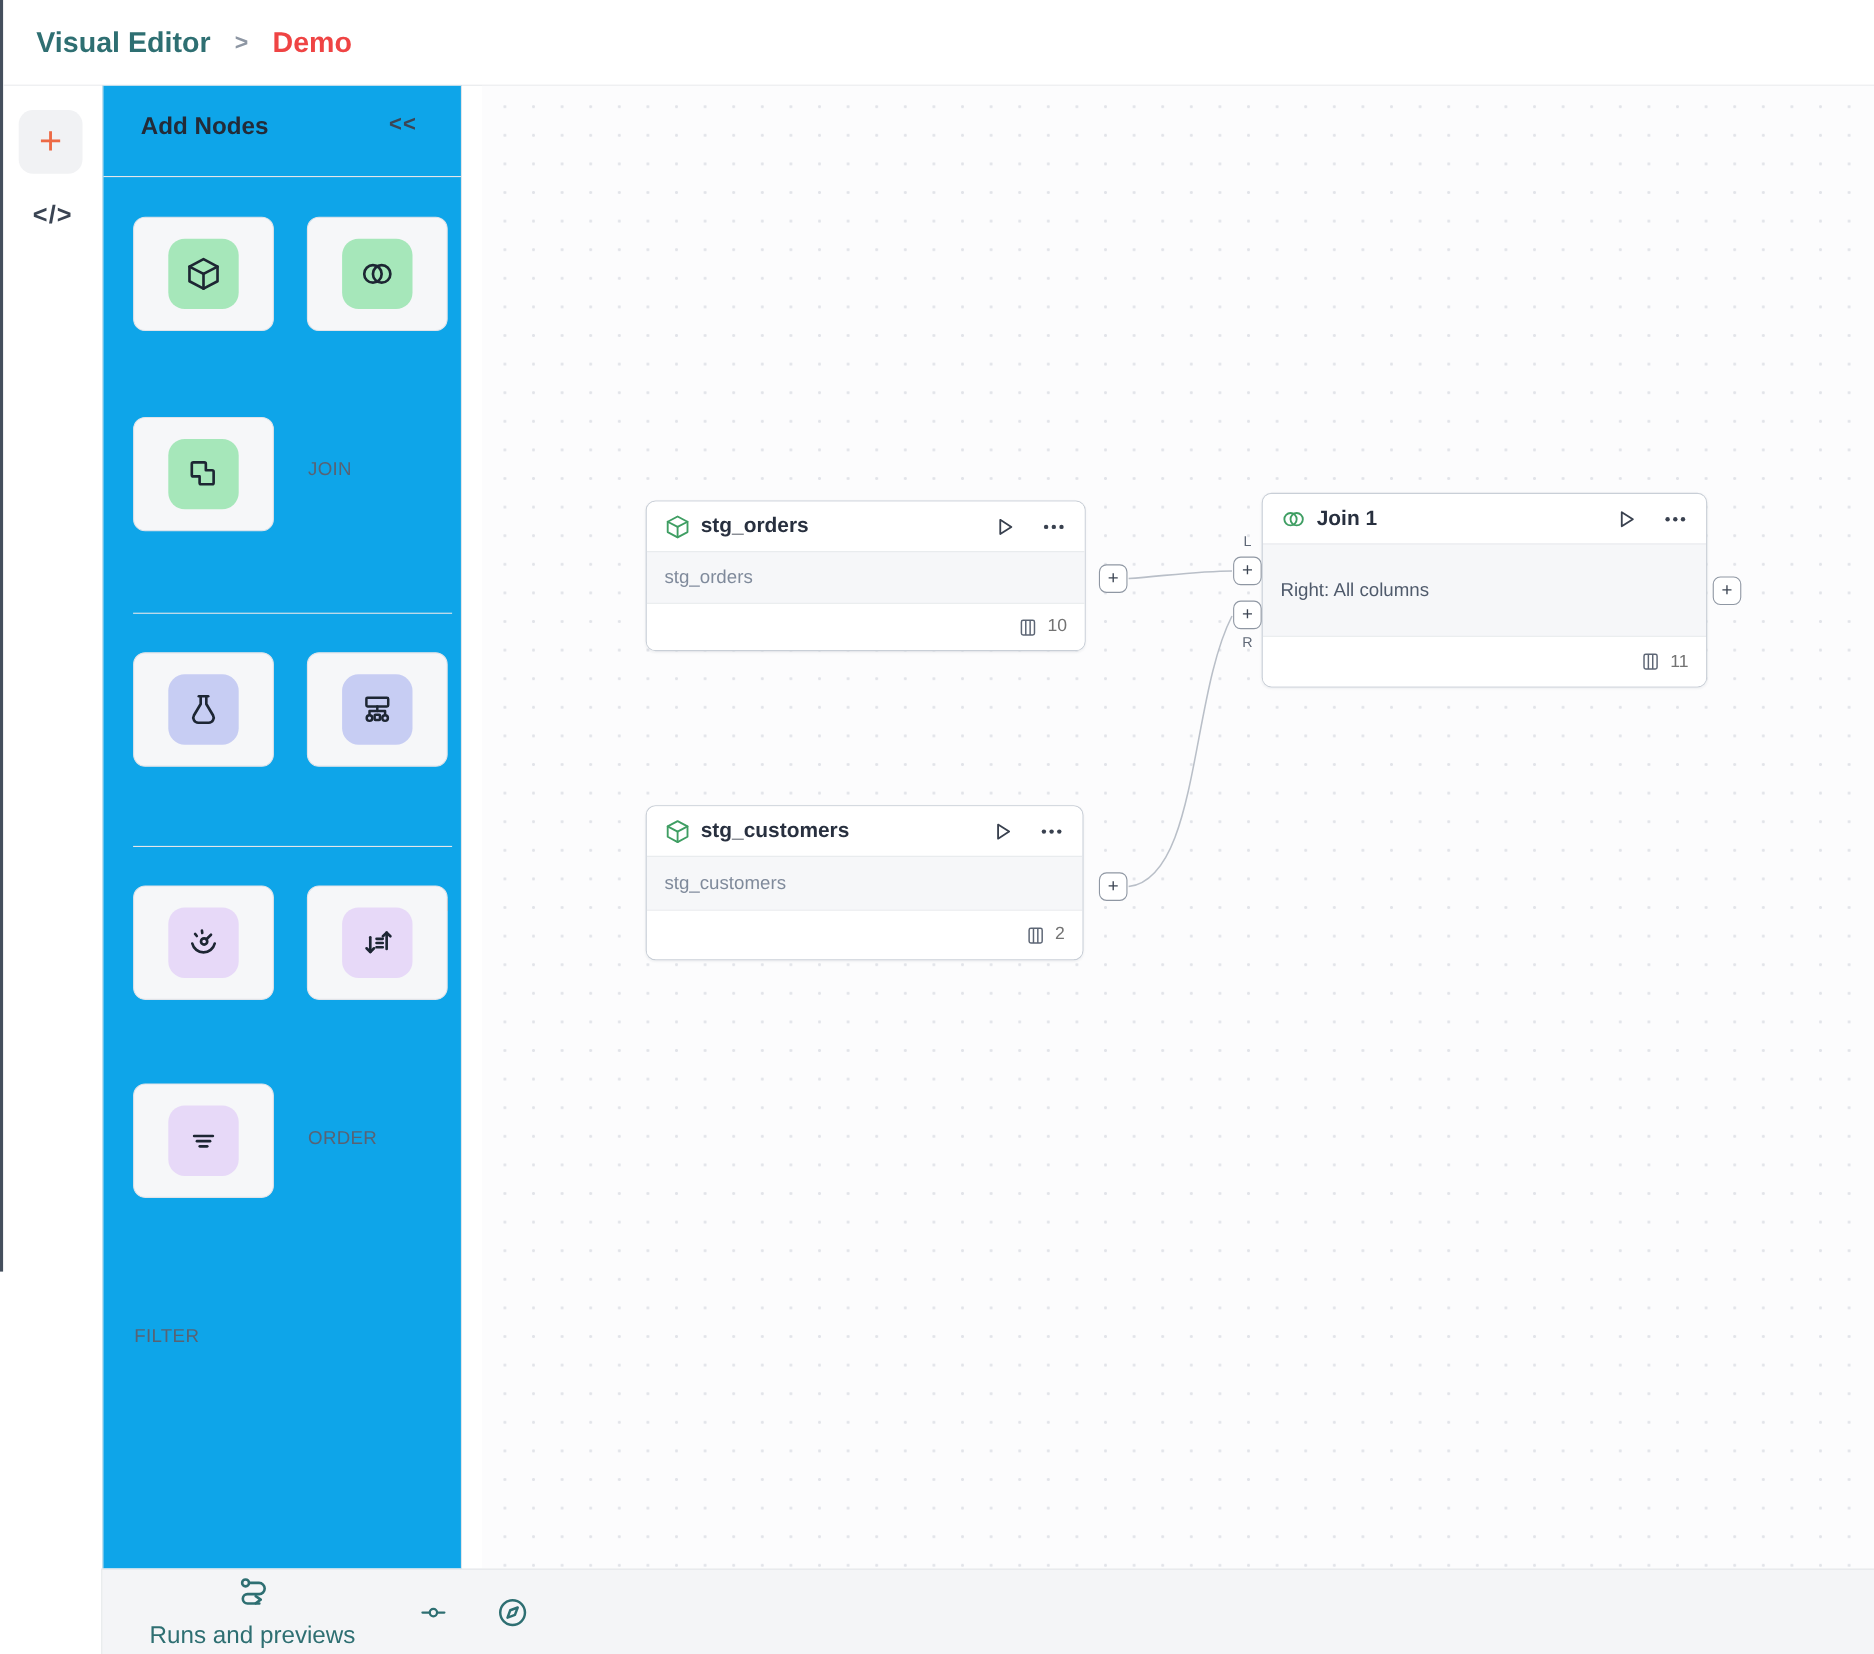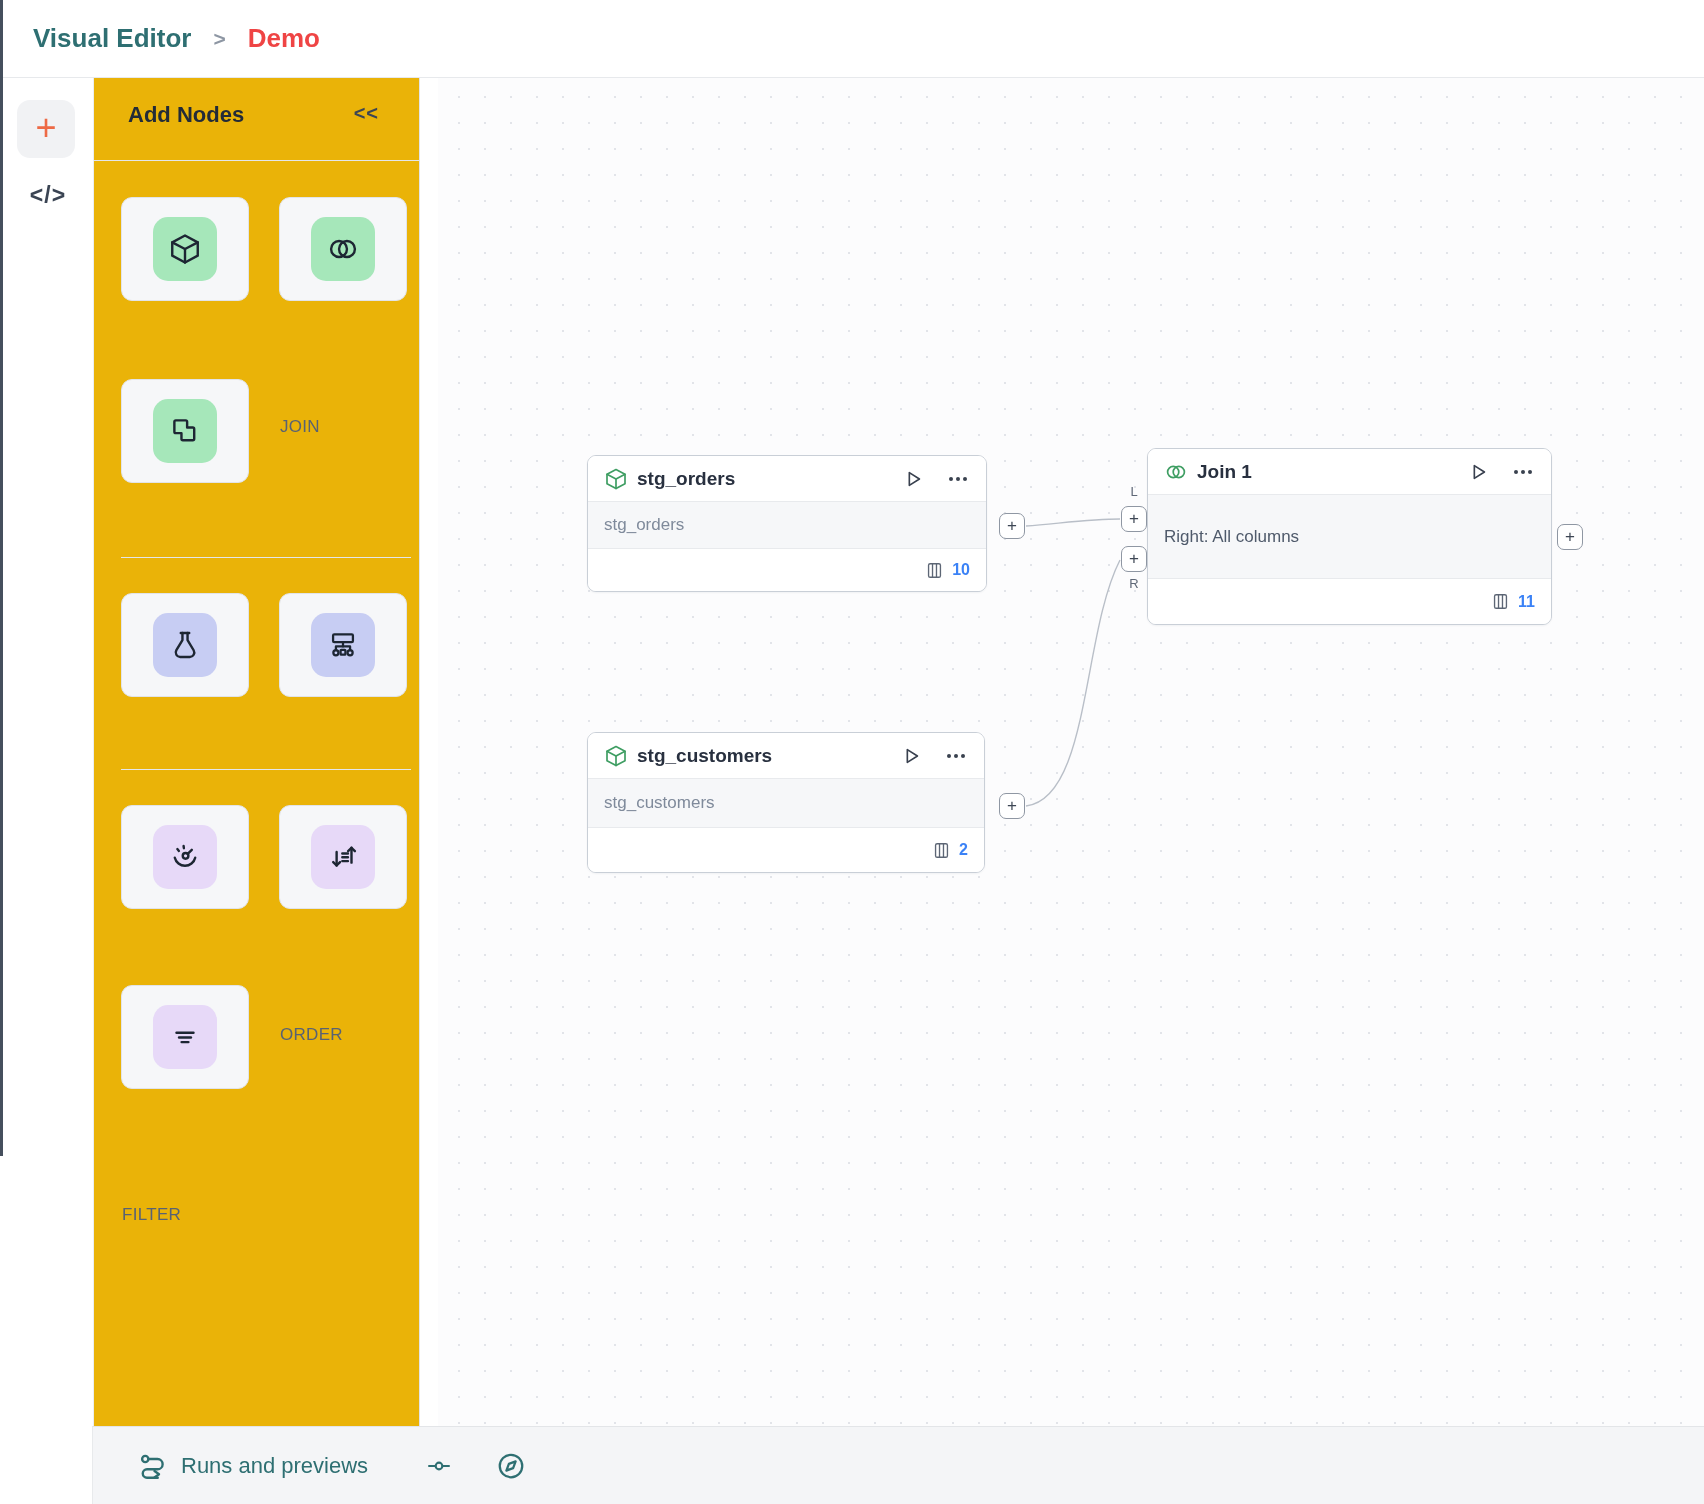--- a/index.html
+++ b/index.html
@@ -18,21 +18,21 @@
   .crumb-sep{color:#8d96a3;font-size:21px;margin:0 22px;font-weight:600;}
   .crumb-page{color:#ef4444;font-size:26px;font-weight:700;}
 
   
   .rail{position:absolute;left:3px;top:78px;width:90px;height:1426px;background:#fff;}
   .rail-add{position:absolute;left:14px;top:22px;width:58px;height:58px;border-radius:13px;background:#f1f2f4;display:flex;align-items:center;justify-content:center;cursor:pointer;}
   .rail-add span{color:#ed6a45;font-size:36px;font-weight:400;line-height:1;margin-top:-3px;}
   .rail-code{position:absolute;left:0;top:104px;width:90px;text-align:center;color:#3a4453;font-size:23px;font-weight:700;letter-spacing:1px;cursor:pointer;font-family:"Liberation Sans",sans-serif;}
 
   
-  .panel{position:absolute;left:93px;top:78px;width:327px;height:1348px;background:#eab308;border-left:1px solid #eceef0;border-right:1px solid #e2e4e8;}
+  .panel{position:absolute;left:93px;top:78px;width:327px;height:1348px;background:#0ea5e9;border-left:1px solid #eceef0;border-right:1px solid #e2e4e8;}
   .panel-title{position:absolute;left:34px;top:24px;font-size:22px;font-weight:700;color:#232b38;}
   .panel-collapse{position:absolute;right:40px;top:24px;font-size:20px;font-weight:700;color:#3c4554;letter-spacing:1px;cursor:pointer;}
   .panel-divider{position:absolute;left:0;width:100%;height:1px;background:#e4e6ea;}
   .group-divider{position:absolute;left:27px;width:290px;height:1px;background:#e4e6ea;}
 
   .tile{position:absolute;width:128px;height:104px;background:#f6f7f9;border:1px solid #e2e4e9;border-radius:11px;cursor:pointer;}
   .tile-icon{position:absolute;left:31px;top:19px;width:64px;height:64px;border-radius:15px;display:flex;align-items:center;justify-content:center;}
   .tint-green{background:#a6e7ba;}
   .tint-periwinkle{background:#c7cdf3;}
   .tint-lavender{background:#e7d9f8;}
@@ -48,28 +48,28 @@
 
   .node{position:absolute;background:#fff;border:1px solid #c9cfd7;border-radius:9px;box-shadow:0 1px 2px rgba(20,30,50,.05);overflow:hidden;}
   .node-header{display:flex;align-items:center;padding:0 16px;height:45px;background:#fff;}
   .node-title{font-size:19px;font-weight:700;color:#28303f;margin-left:9px;flex:0 0 auto;}
   .node-actions{margin-left:auto;display:flex;align-items:center;gap:22px;}
   .node-actions svg{cursor:pointer;display:block;}
   .node-body{background:#f6f7f9;border-top:1px solid #e8eaed;border-bottom:1px solid #e8eaed;padding:0 16px;display:flex;flex-direction:column;justify-content:center;}
   .body-muted{font-size:17px;color:#7f8a9b;line-height:26px;}
   .body-line{font-size:17px;color:#4f5a6b;line-height:28px;}
   .node-footer{display:flex;align-items:center;justify-content:flex-end;gap:8px;padding:0 16px;background:#fff;}
-  .col-count{font-size:16px;color:#3b82f6;font-weight:bold;}
+  .col-count{font-size:16px;color:#737373;}
 
   .handle{position:absolute;width:26px;height:26px;background:#fff;border:1px solid #8f97a3;border-radius:7px;display:flex;align-items:center;justify-content:center;font-size:17px;color:#3d4654;cursor:pointer;line-height:1;padding-bottom:1px;}
   .port-label{position:absolute;font-size:13px;color:#5f6877;width:26px;text-align:center;}
 
   
   .statusbar{position:absolute;left:92px;top:1426px;width:1612px;height:78px;background:#f4f5f7;border-top:1px solid #e3e5e8;border-left:1px solid #e8eaec;display:flex;align-items:center;padding-left:43px;}
-  .runs{display:flex;align-items:center;gap:13px;cursor:pointer;}
+  .runs{display:flex;align-items:center;gap:13px;cursor:pointer;flex-direction:column;}
   .runs-label{color:#2e6f72;font-size:22px;font-weight:400;}
   .sb-icon{margin-left:52px;cursor:pointer;display:flex;align-items:center;}
 
   svg{flex:0 0 auto;}
 </style>
 </head>
 <body>
 
 <div class="app">
   <div class="page-edge"></div>

